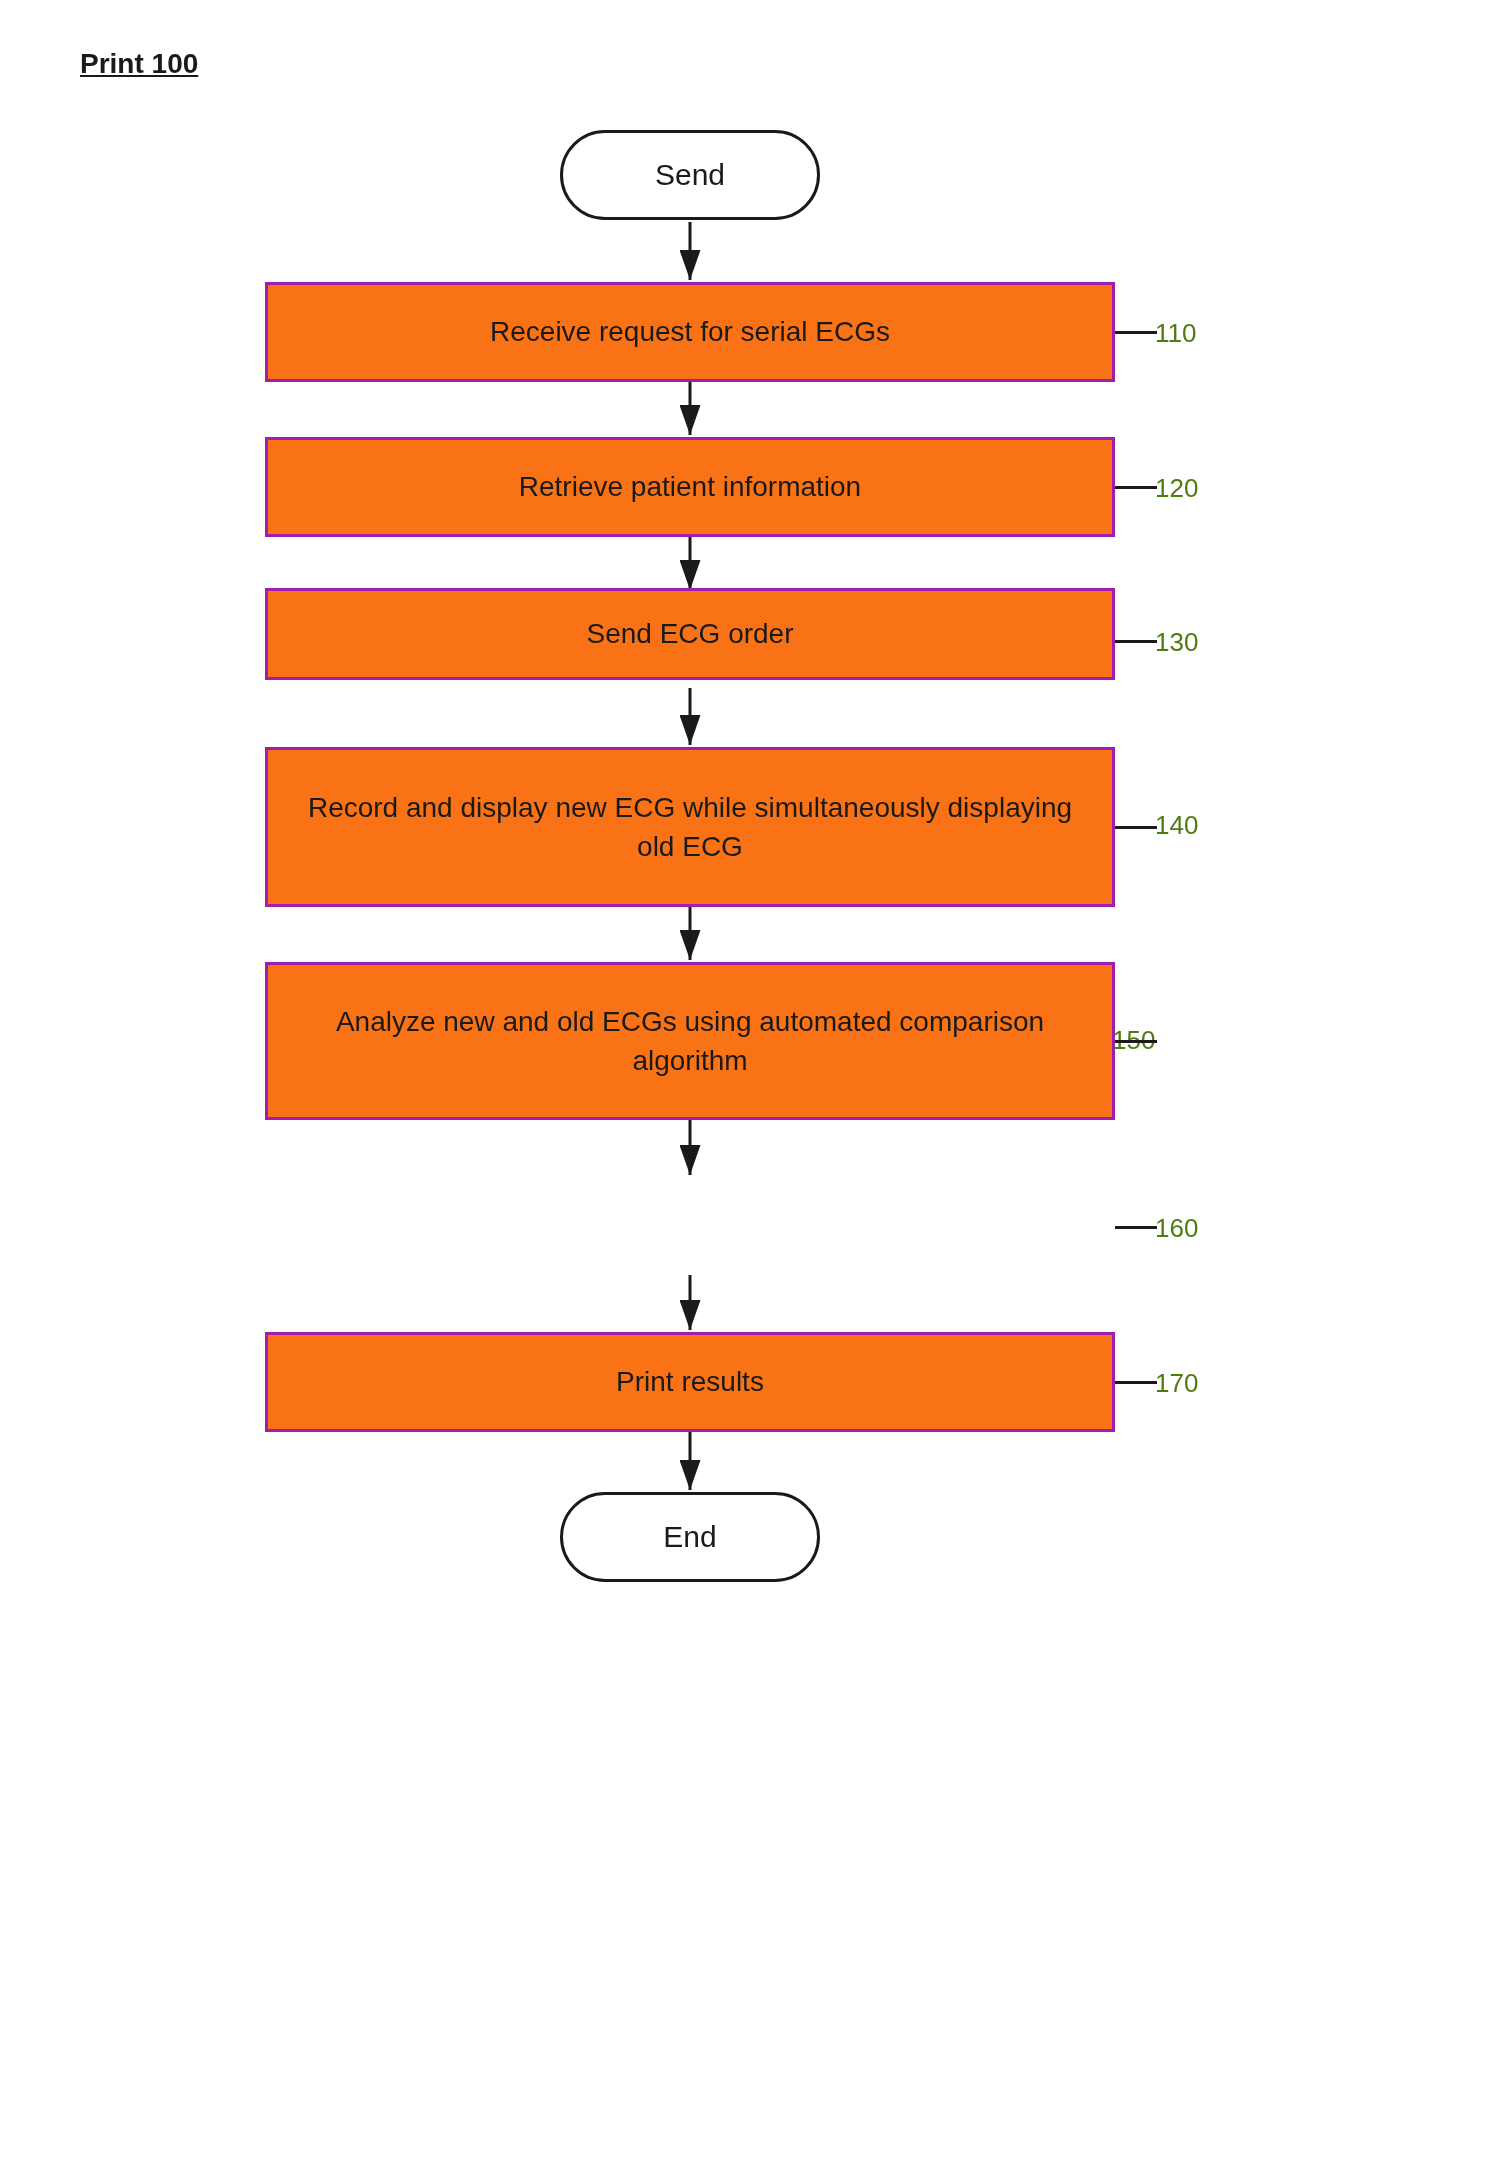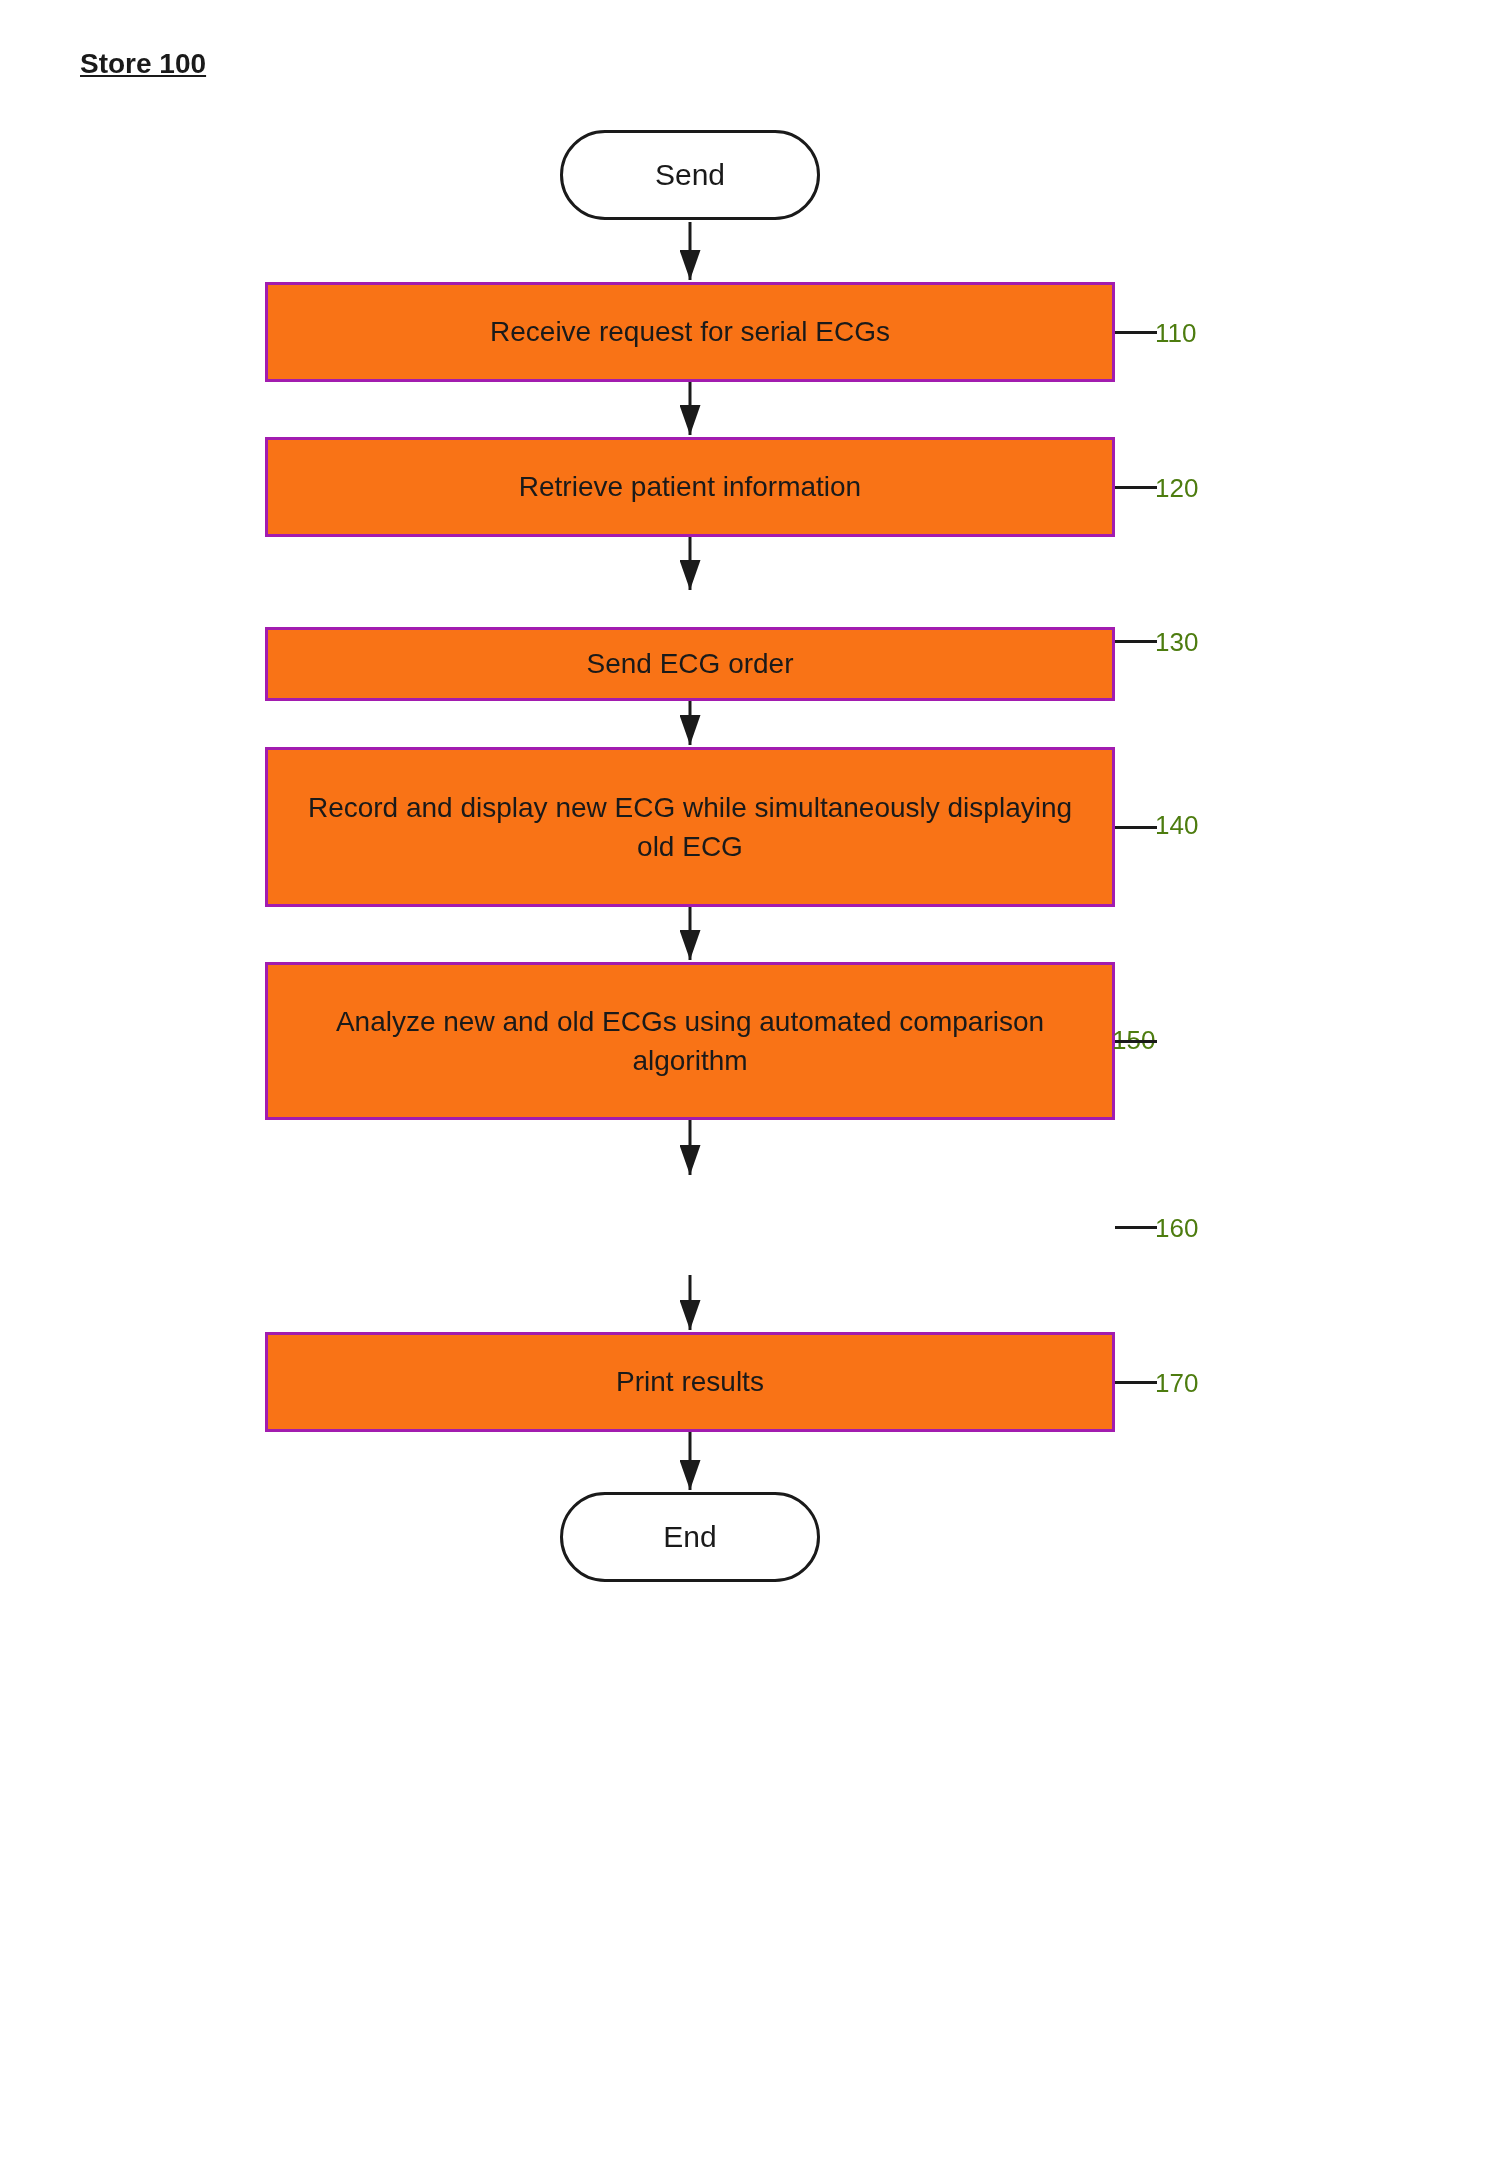--- a/index.html
+++ b/index.html
@@ -76,21 +76,21 @@
       width: 100%;
       height: 100%;
       pointer-events: none;
     }
   </style>
 </head>
 <body>
 
 <div class="diagram-container">
 
-  <div class="title-label">Store 100</div>
+  <div class="title-label">Print 100</div>
 
   <svg class="arrows-svg" xmlns="http://www.w3.org/2000/svg">
     <defs>
       <marker id="arrowhead" markerWidth="10" markerHeight="7" refX="10" refY="3.5" orient="auto">
         <polygon points="0 0, 10 3.5, 0 7" fill="#1a1a1a"></polygon>
       </marker>
     </defs>
 
     <line x1="690" y1="222" x2="690" y2="280" stroke="#1a1a1a" stroke-width="3" marker-end="url(#arrowhead)"></line>
 
@@ -118,21 +118,21 @@
   </div>
   <div class="ref-label" style="left: 1155px; top: 318px;">110</div>
   <div style="position:absolute; left:1115px; top:331px; width:42px; height:3px; background:#1a1a1a;"></div>
 
   <div class="rect-box" style="left: 265px; top: 437px; width: 850px; height: 100px;">
     <span>Retrieve patient information</span>
   </div>
   <div class="ref-label" style="left: 1155px; top: 473px;">120</div>
   <div style="position:absolute; left:1115px; top:486px; width:42px; height:3px; background:#1a1a1a;"></div>
 
-  <div class="rect-box" style="left: 265px; top: 627px; width: 850px; height: 74px;">
+  <div class="rect-box" style="left: 265px; top: 588px; width: 850px; height: 92px;">
     <span>Send ECG order</span>
   </div>
   <div class="ref-label" style="left: 1155px; top: 627px;">130</div>
   <div style="position:absolute; left:1115px; top:640px; width:42px; height:3px; background:#1a1a1a;"></div>
 
   <div class="rect-box" style="left: 265px; top: 747px; width: 850px; height: 160px;">
     <span style="line-height: 1.4;">Record and display new ECG while simultaneously displaying old ECG</span>
   </div>
   <div class="ref-label" style="left: 1155px; top: 810px;">140</div>
   <div style="position:absolute; left:1115px; top:826px; width:42px; height:3px; background:#1a1a1a;"></div>

